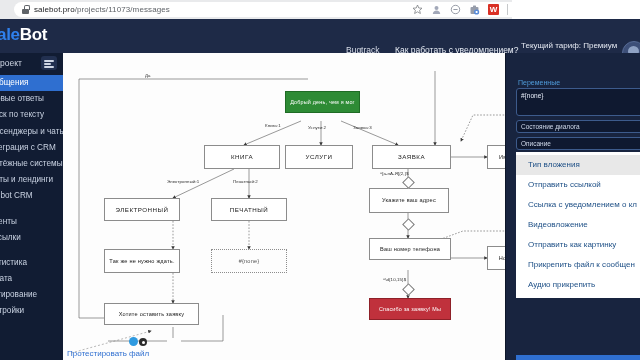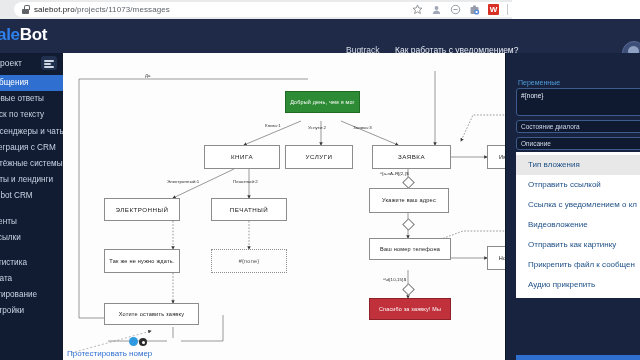--- a/index.html
+++ b/index.html
@@ -228,20 +228,24 @@
       </span>
       <span class="ext-w">W</span>
       <span class="bar-div"></span>
     </div>
   </div>
 
   <div class="site-header">
     <div class="brand"><span class="accent">Sale</span><span>Bot</span></div>
     <a class="hdr-link" id="hdr-bugtrack">Bugtrack</a>
     <a class="hdr-link" id="hdr-howto">Как работать с уведомлением?</a>
+    <div class="tariff">
+      <div>Текущий тариф: Премиум</div>
+      <div>До: 23 февр., 19:53</div>
+    </div>
     <div class="avatar">
         <div class="inner"></div>
       </div>
   </div>
 
   <div class="sidebar">
     <div class="sb-top">
       <div class="sb-proj">Проект</div>
       <div class="burger">
           <i></i>
@@ -351,21 +355,21 @@
       <div class="edge-label" style="left:202px;top:70px;">Книга:1</div>
       <div class="edge-label" style="left:245px;top:72px;">Услуги:2</div>
       <div class="edge-label" style="left:290px;top:72px;">Заявка:3</div>
       <div class="edge-label" style="left:104px;top:126px;">Электронный:1</div>
       <div class="edge-label" style="left:170px;top:126px;">Печатный:2</div>
       <div class="edge-label" style="left:317px;top:118px;">^[а-яА-Я]{2,}$</div>
       <div class="edge-label" style="left:320px;top:224px;">^\d{10,15}$</div>
 
       <div class="dot-blue" style="left:66px;top:284px;"></div>
       <div class="dot-gear" style="left:76px;top:285px;"></div>
-      <div class="test-link" style="left:4px;top:296px;">Протестировать номер</div>
+      <div class="test-link" style="left:4px;top:296px;">Протестировать файл</div>
     </div>
   </div>
 
   <div class="panel">
     <div class="panel-label">Переменные</div>
     <div class="panel-textarea">#{none}</div>
     <div class="panel-input" id="inp-state">Состояние диалога</div>
     <div class="panel-input" id="inp-desc">Описание</div>
 
     <div class="dropdown">

